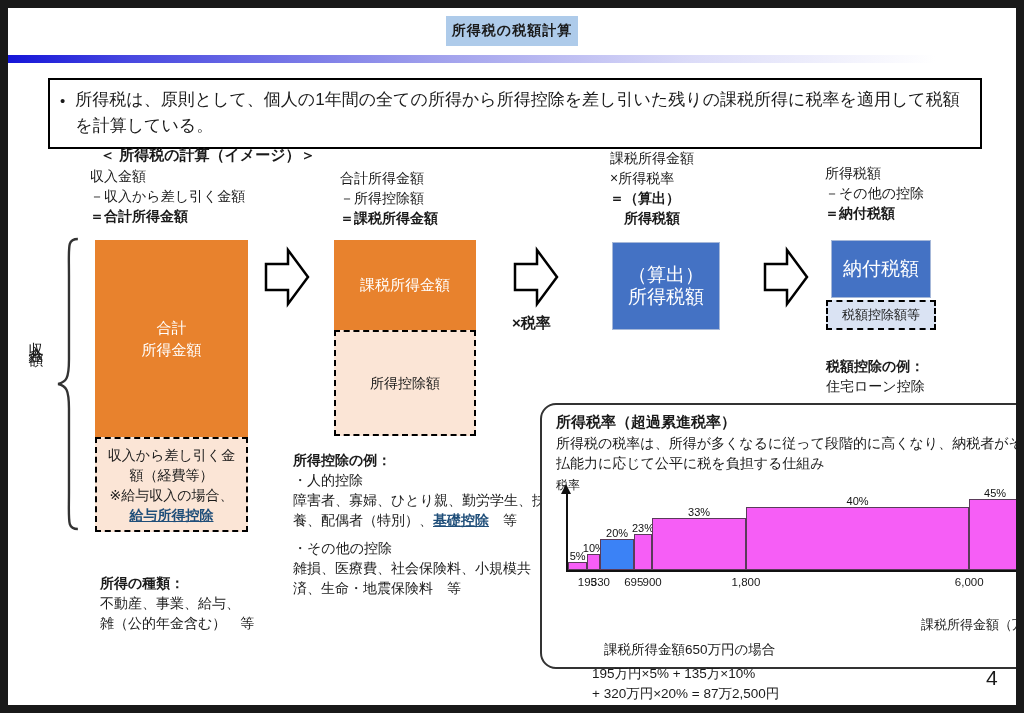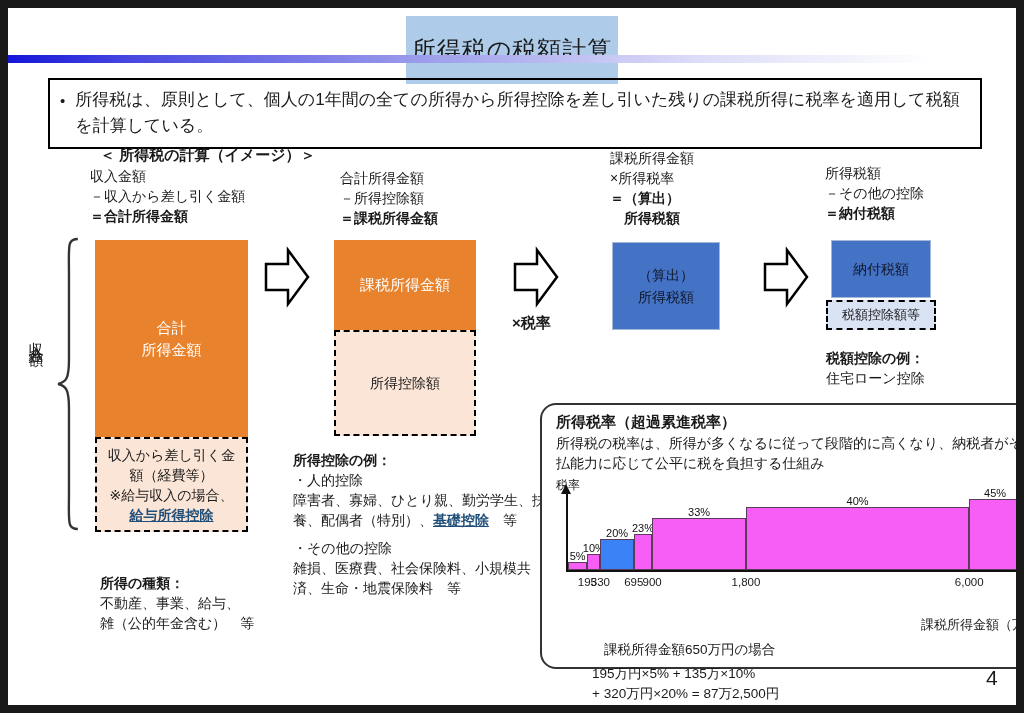--- a/index.html
+++ b/index.html
@@ -5,38 +5,38 @@
   html,body{margin:0;padding:0;background:#000;}
   .canvas{
     position:relative;width:1024px;height:713px;box-sizing:border-box;
     background:#fff;border:8px solid #191919;overflow:hidden;
     font-family:"Liberation Sans","DejaVu Sans",sans-serif;color:#1a1a1a;
   }
   .abs{position:absolute;}
   
   .title-row{top:8px;left:0;right:0;text-align:center;}
   .title-hl{display:inline-block;background:var(--title-highlight,#aecbea);
-    font-size:24px;font-weight:normal;padding:18px 6px;letter-spacing:1px;}
+    font-size:14px;font-weight:bold;padding:6px 6px;letter-spacing:1px;}
   .grad-bar{top:47px;left:0;right:0;height:8px;
     background:linear-gradient(90deg,#1515d8 0%,#4747e0 12%,#9f9fec 42%,#dcdcf8 68%,#ffffff 92%);}
   
   .intro-box{top:70px;left:40px;width:906px;border:2px solid #000;
     padding:7px 14px 9px 10px;display:flex;gap:10px;font-size:17px;line-height:1.5;}
   .intro-bullet{font-size:15px;padding-top:3px;}
   
   .dgm-heading{top:138px;left:92px;font-size:15px;font-weight:bold;}
   .colhead{font-size:14px;line-height:20px;white-space:nowrap;}
   .colhead .bold{font-weight:bold;}
   .indent{padding-left:14px;}
   
   .fillbox{box-sizing:border-box;display:flex;flex-direction:column;
     align-items:center;justify-content:center;text-align:center;}
   .orange{background:var(--orange,#e8822d);color:#fff;font-size:15px;line-height:22px;}
   .peach{background:var(--peach,#fbe5d6);border:2.5px dashed #000;font-size:14px;line-height:20px;}
-  .bluebox{background:var(--blue,#4472c4);color:#0f172a;font-size:14px;line-height:22px;
+  .bluebox{background:var(--blue,#4472c4);color:#ffffff;font-size:19px;line-height:22px;
     border:1px solid #a6b8d9;}
   .ltblue{background:var(--light-blue,#dae3f3);border:2.5px dashed #000;font-size:13px;}
   .link-strong{color:var(--link-navy,#1f4e79);font-weight:bold;text-decoration:underline;}
   .vlabel{writing-mode:vertical-rl;font-size:15px;letter-spacing:3px;}
   .note{font-size:14px;line-height:20px;}
   .note .bold{font-weight:bold;}
   .spacer8{height:8px;}
   .xlabel-note{font-size:14px;font-weight:bold;}
   
   .panel{top:395px;left:532px;width:529px;height:266px;box-sizing:border-box;
@@ -149,21 +149,21 @@
       <polygon points="2,18 24,18 24,4 44,31 24,58 24,44 2,44" fill="#fff" stroke="#000" stroke-width="2.5"></polygon>
     </svg>
   </div>
 
   <div class="abs fillbox bluebox" style="left:823px;top:232px;width:100px;height:58px;">
     <div>納付税額</div>
   </div>
   <div class="abs fillbox ltblue" style="left:818px;top:292px;width:110px;height:30px;">
     <div>税額控除額等</div>
   </div>
-  <div class="abs note" style="left:818px;top:340px;">
+  <div class="abs note" style="left:818px;top:348px;">
     <div class="bold">税額控除の例：</div>
     <div>住宅ローン控除</div>
   </div>
 
   <div class="abs note" style="left:92px;top:565px;">
     <div class="bold">所得の種類：</div>
     <div>不動産、事業、給与、</div>
     <div>雑（公的年金含む）　等</div>
   </div>
 

